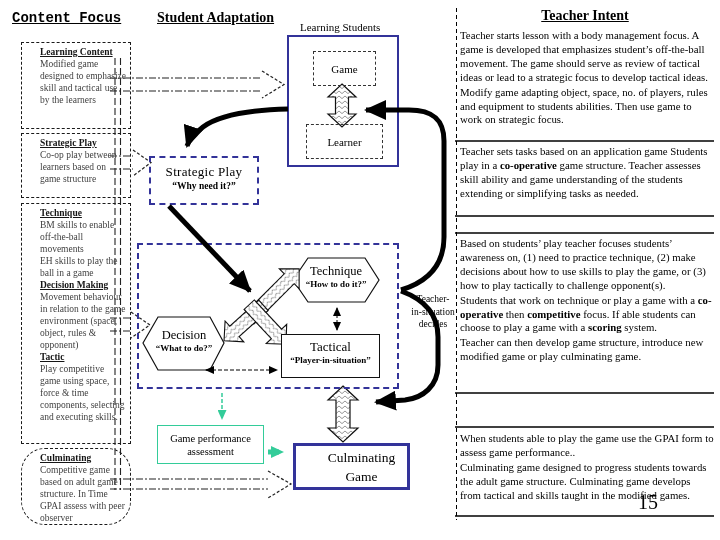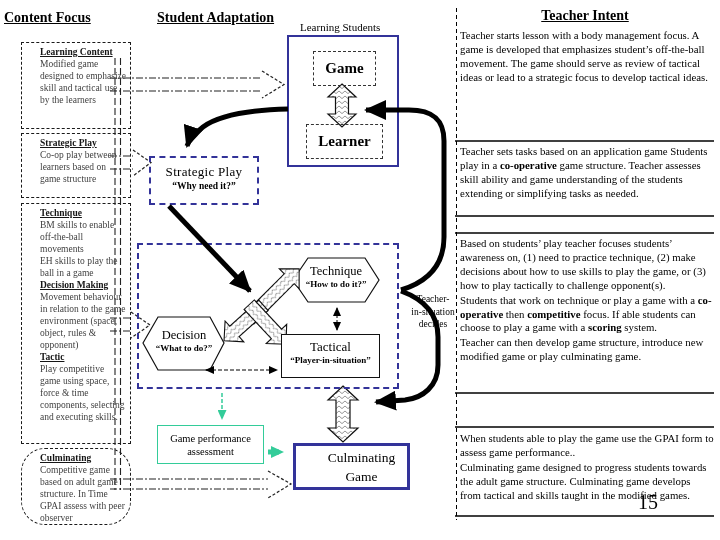--- a/index.html
+++ b/index.html
@@ -15,21 +15,21 @@
 
   
   .lbox{border:1.5px dashed #1a1a1a;padding:3px 4px 2px 18px;font-size:9.5px;line-height:12px;
         color:#3f3f3f;background:transparent;}
   .lbox .ttl{font-weight:bold;text-decoration:underline;color:#151515;}
 
   
   .lc-label{font-size:11px;}
   .lc-box{border:2px solid #333399;background:transparent;}
   .inner-dash{border:1px dashed #333;display:flex;align-items:center;justify-content:center;
-              font-size:15px;background:transparent;font-weight:bold;}
+              font-size:11px;background:transparent;}
   .strat-box{border:2px dashed #333399;text-align:center;padding-top:6px;}
   .strat-box .t1{font-size:13px;letter-spacing:.3px;}
   .strat-box .q{font-size:9.5px;font-weight:bold;margin-top:1px;}
   .central-box{border:2.5px dashed #333399;background:transparent;}
   .hex-label{text-align:center;}
   .hex-label .t1{font-size:12.5px;}
   .hex-label .q{font-size:9px;font-weight:bold;}
   .tactical-box{border:1.2px solid #111;background:#fff;text-align:center;padding-top:4px;}
   .tactical-box .t1{font-size:13px;}
   .tactical-box .q{font-size:9px;font-weight:bold;}
@@ -126,21 +126,21 @@
       <line x1="455" y1="141" x2="714" y2="141"></line>
       <line x1="455" y1="216" x2="714" y2="216"></line>
       <line x1="455" y1="233" x2="714" y2="233"></line>
       <line x1="455" y1="393" x2="714" y2="393"></line>
       <line x1="455" y1="427" x2="714" y2="427"></line>
       <line x1="455" y1="516" x2="714" y2="516"></line>
     </g>
     <line x1="456.5" y1="8" x2="456.5" y2="520" stroke="#000" stroke-width="1" stroke-dasharray="4 3"></line>
   </svg>
 
-  <div class="abs txt col-header" style="left:4px;top:10px;">Content Focus</div>
+  <div class="abs txt col-header" style="left:12px;top:10px;font-family:Liberation Mono, monospace;">Content Focus</div>
   <div class="abs txt col-header" style="left:157px;top:10px;">Student Adaptation</div>
   <div class="abs txt col-header" style="left:455px;top:8px;width:260px;text-align:center;">Teacher Intent</div>
 
   <div class="abs txt lbox" style="left:21px;top:42px;width:86px;height:80px;">
     <div class="ttl">Learning Content</div>
     <div>Modified game designed to emphasize skill and tactical use by the learners</div>
   </div>
   <div class="abs txt lbox" style="left:21px;top:133px;width:86px;height:58px;">
     <div class="ttl">Strategic Play</div>
     <div>Co-op play between learners based on game structure</div>
@@ -197,20 +197,21 @@
   <div class="abs txt assess-box" style="left:157px;top:425px;width:105px;height:37px;">
     <span style="display:inline-block;width:90px;">Game performance assessment</span>
   </div>
 
   <div class="abs txt culm-box" style="left:293px;top:443px;width:91px;height:41px;padding-left:20px;">
     <span style="display:inline-block;width:80px;">Culminating Game</span>
   </div>
 
   <div class="abs txt rblock" style="left:460px;top:29px;">
     <p><span>Teacher starts lesson with a body management focus. A game is developed that emphasizes student’s off-the-ball movement.  The game should serve as review of tactical ideas or lead to a strategic focus to develop tactical ideas.</span></p>
+    <p><span>Modify game adapting object, space, no. of players, rules and equipment to students abilities.  Then use game to work on strategic focus.</span></p>
   </div>
   <div class="abs txt rblock" style="left:460px;top:145px;">
     <p><span>Teacher sets tasks based on an application game Students play in a </span><span style="font-weight: bold;">co-operative</span><span> game structure.  Teacher assesses skill ability and game understanding of the students extending or simplifying tasks as needed.</span></p>
   </div>
   <div class="abs txt rblock" style="left:460px;top:237px;">
     <p><span>Based on students’ play teacher focuses students’ awareness on, (1) need to practice technique, (2) make decisions about how to use skills to play the game, or (3) how to play tactically to challenge opponent(s).</span></p>
     <p><span>Students that work on technique or play a game with a </span><span style="font-weight: bold;">co-operative</span><span> then </span><span style="font-weight: bold;">competitive</span><span> focus.  If able students can choose to play a game with a </span><span style="font-weight: bold;">scoring</span><span> system.</span></p>
     <p><span>Teacher can then develop game structure, introduce new modified game or play culminating game.</span></p>
   </div>
   <div class="abs txt rblock" style="left:460px;top:432px;">

